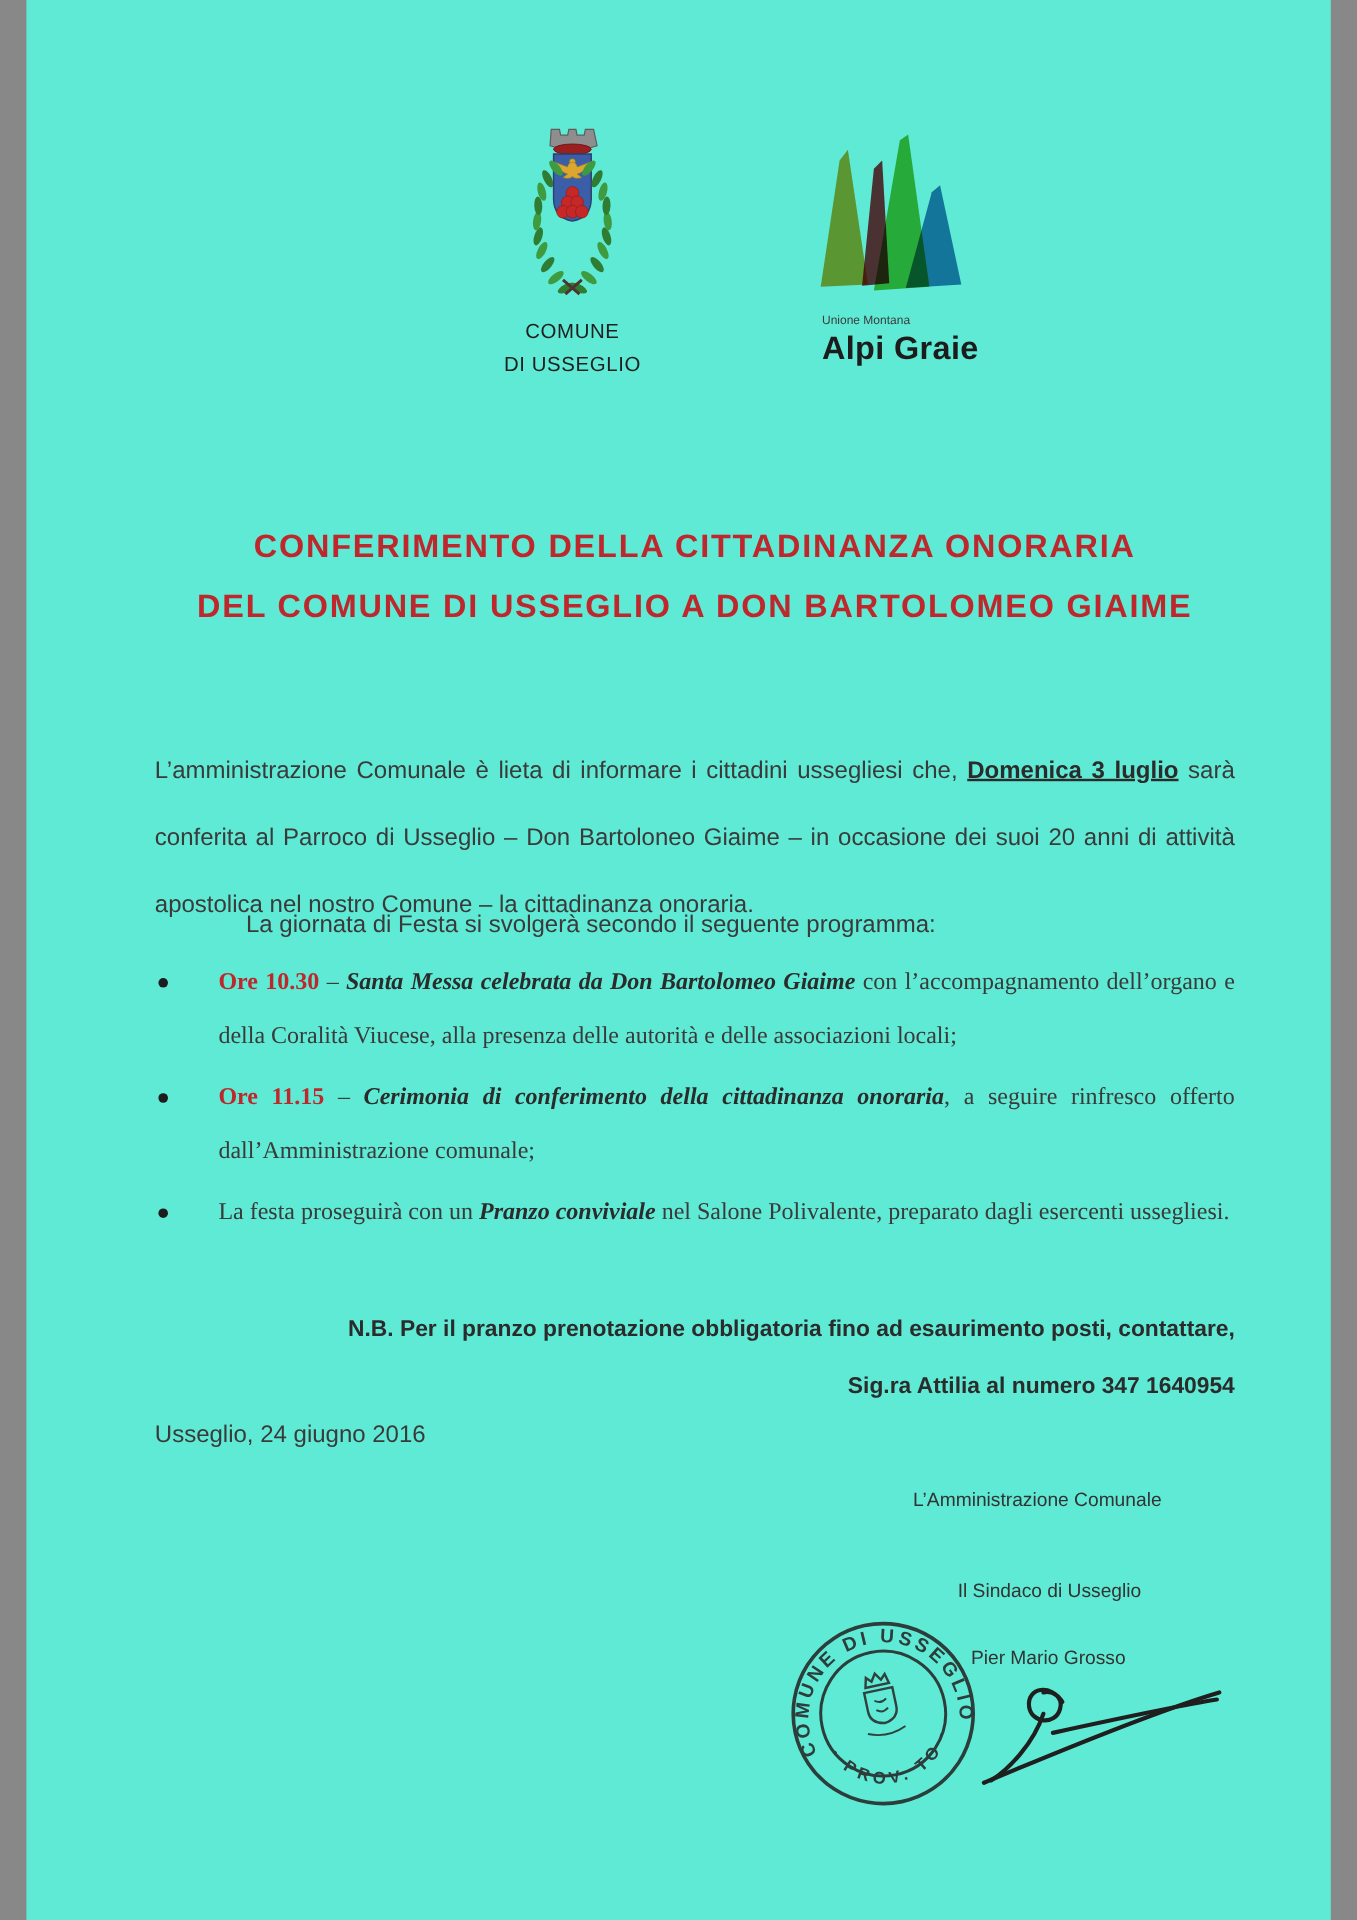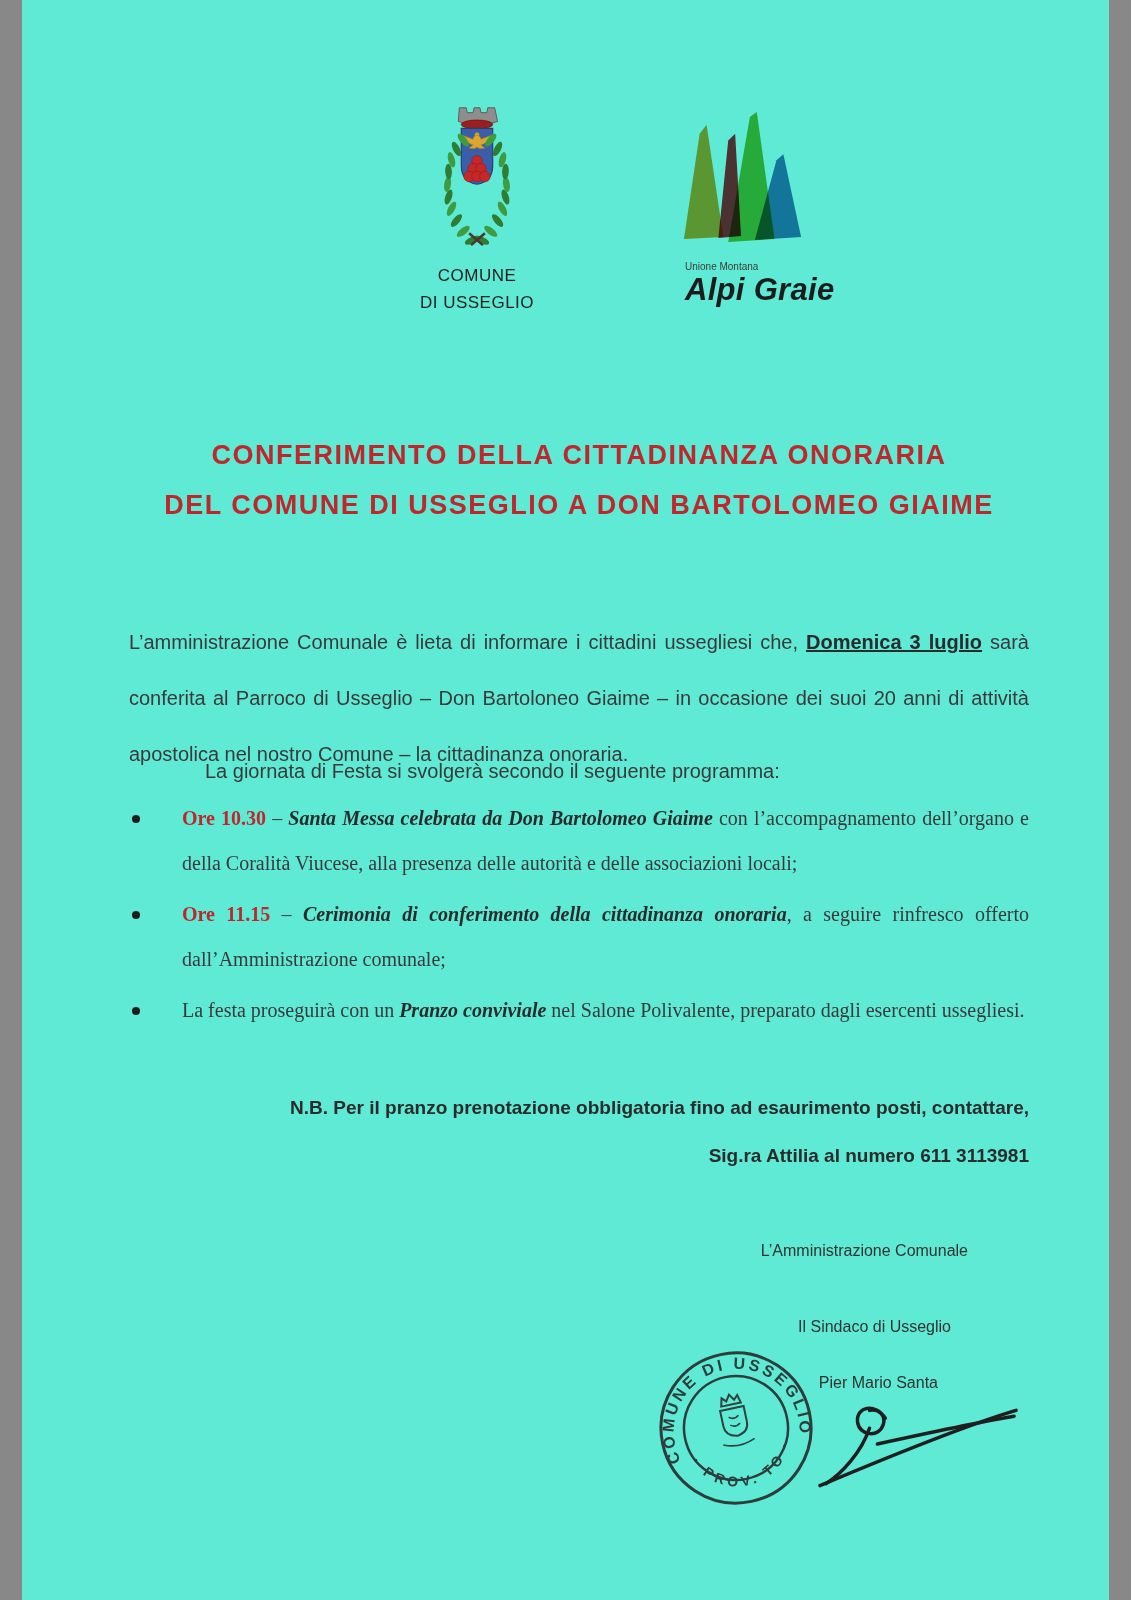--- a/index.html
+++ b/index.html
@@ -8,21 +8,21 @@
     background:#5eead4;overflow:hidden;
     font-family:"Liberation Sans","DejaVu Sans",sans-serif;
     color:#3a3a3a;
   }
   
   .logo-comune{position:absolute;left:393px;top:96px;width:124px;text-align:center;}
   .logo-comune .cap{margin-top:10px;font-size:17px;line-height:27px;color:#1f1f1f;letter-spacing:.5px;}
   .logo-unione{position:absolute;left:657px;top:108px;width:160px;}
   .logo-unione .cap{margin-top:8px;padding-left:6px;color:#1c1c1c;}
   .logo-unione .cap .l1{font-size:10px;line-height:17px;color:#3c3c3c;}
-  .logo-unione .cap .l2{font-size:31px;line-height:29px;font-weight:bold;letter-spacing:.3px;font-style:italic;}
+  .logo-unione .cap .l2{font-size:27px;line-height:29px;font-weight:bold;letter-spacing:.3px;}
   .mt{mix-blend-mode:multiply;}
   
   .abs{position:absolute;left:107px;width:900px;}
   .doc-title{top:380px;text-align:center;font-size:26px;font-weight:bold;font-style:italic;color:#262626;}
   .red-head{text-align:center;font-size:27px;font-weight:bold;color:#be282d;letter-spacing:1.5px;}
   .rh1{top:440px;}
   .rh2{top:490px;}
   .intro{top:594px;font-size:20px;line-height:56px;text-align:justify;}
   .intro .bu{font-weight:bold;text-decoration:underline;color:#2b2b2b;}
   .program-intro{top:740px;font-size:20px;text-indent:76px;}
@@ -129,26 +129,27 @@
       <span class="marker"></span>
       <span class="time">Ore 11.15</span><span> – </span><span></span><span class="em">Cerimonia di conferimento della cittadinanza onoraria</span><span>, a seguire rinfresco offerto dall’Amministrazione comunale;</span>
     </li>
     <li>
       <span class="marker"></span>
       <span class="time"></span><span></span><span>La festa proseguirà con un </span><span class="em">Pranzo conviviale</span><span> nel Salone Polivalente, preparato dagli esercenti ussegliesi.</span>
     </li>
   </ul>
 
   <div class="abs note note1">N.B. Per il pranzo prenotazione obbligatoria fino ad esaurimento posti, contattare,</div>
-  <div class="abs note note2">Sig.ra Attilia al numero 611 3113981</div>
+  <div class="abs note note2">Sig.ra Attilia al numero 347 1640954</div>
 
+  <div class="abs place-date">Usseglio, 24 giugno 2016</div>
 
   <div class="sig-line sig-admin">L’Amministrazione Comunale</div>
   <div class="sig-line sig-role">Il Sindaco di Usseglio</div>
-  <div class="sig-line sig-name">Pier Mario Santa</div>
+  <div class="sig-line sig-name">Pier Mario Grosso</div>
 
   <svg class="stamp" viewBox="0 0 160 160">
     <circle cx="80" cy="80" r="75" fill="none" stroke="#262626" stroke-width="3"></circle>
     <circle cx="80" cy="80" r="52" fill="none" stroke="#262626" stroke-width="2.5"></circle>
     <defs>
       <path id="arcTop" d="M 18,95 A 63 63 0 1 1 142,95"></path>
       <path id="arcBottom" d="M 28,99 A 54 54 0 0 0 132,99"></path>
     </defs>
     <text text-anchor="middle">
       <textPath href="#arcTop" startOffset="50%">COMUNE DI USSEGLIO</textPath>

